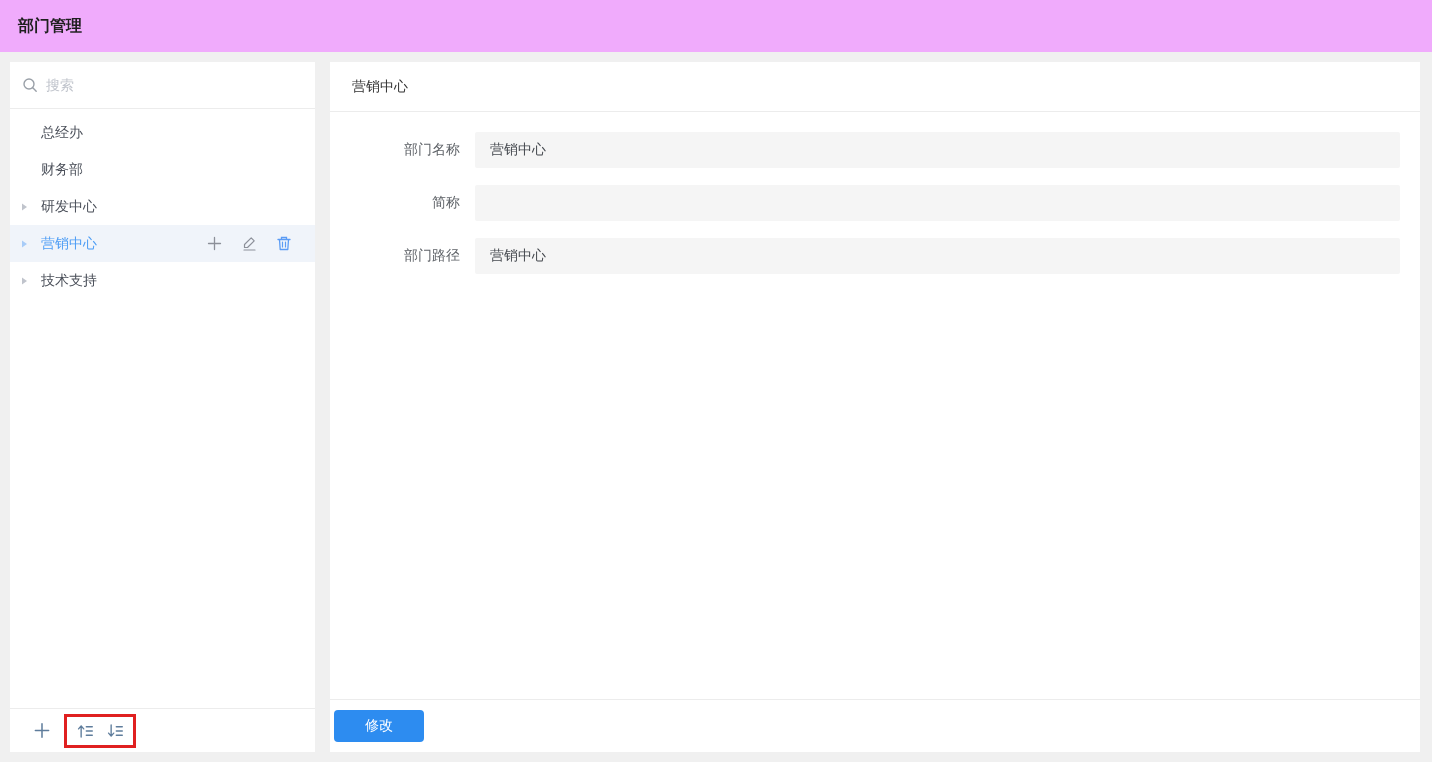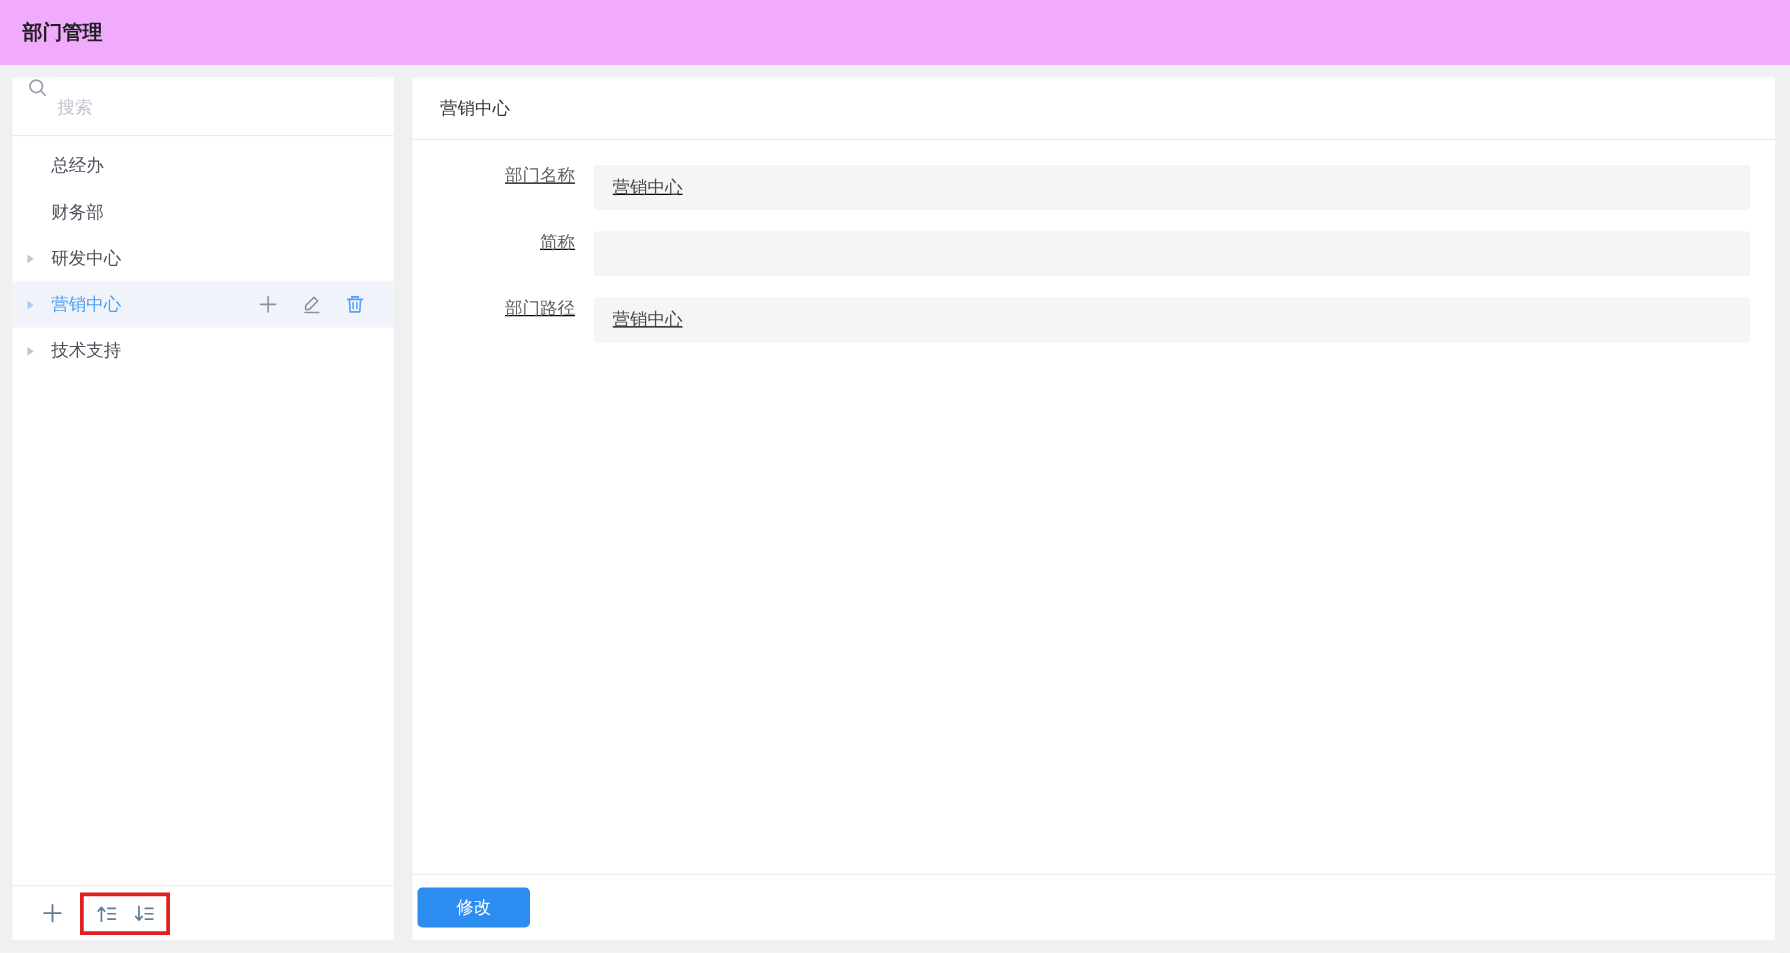--- a/index.html
+++ b/index.html
@@ -20,21 +20,21 @@
     font-size: 16px; font-weight: bold; color: #1f1f1f;
   }
   
   .sidebar {
     position: absolute; left: 10px; top: 62px; width: 305px; height: 690px;
     background: #ffffff;
     display: flex; flex-direction: column;
   }
   .search-row {
     height: 47px; flex: 0 0 47px;
-    display: flex; 
+    display: flex; align-items: center;
     padding: 0 12px;
     border-bottom: 1px solid #ececec;
   }
   .search-row .search-icon { flex: 0 0 16px; height: 16px; margin-right: 8px; }
   .search-row input {
     border: none; outline: none; flex: 1;
     font-size: 14px; color: #515a6e;
     font-family: "Liberation Sans", "DejaVu Sans", sans-serif;
   }
   .search-row input::placeholder { color: #c0c4cc; }
@@ -80,23 +80,22 @@
   }
   .main-header {
     flex: 0 0 50px;
     display: flex; align-items: center;
     padding-left: 22px;
     border-bottom: 1px solid #ececec;
     font-size: 14px; color: #333333;
   }
   .form-area { flex: 1; padding-top: 20px; }
   .form-row {
-    display: flex; 
+    display: flex; align-items: center;
     margin-bottom: 17px;
-    text-decoration: underline;
   }
   .form-row .form-label {
     flex: 0 0 130px; text-align: right;
     font-size: 14px; color: #5f6368;
     padding-right: 0;
   }
   .form-row .form-input {
     margin-left: 15px;
     width: 925px; height: 36px;
     background: #f5f5f5;

